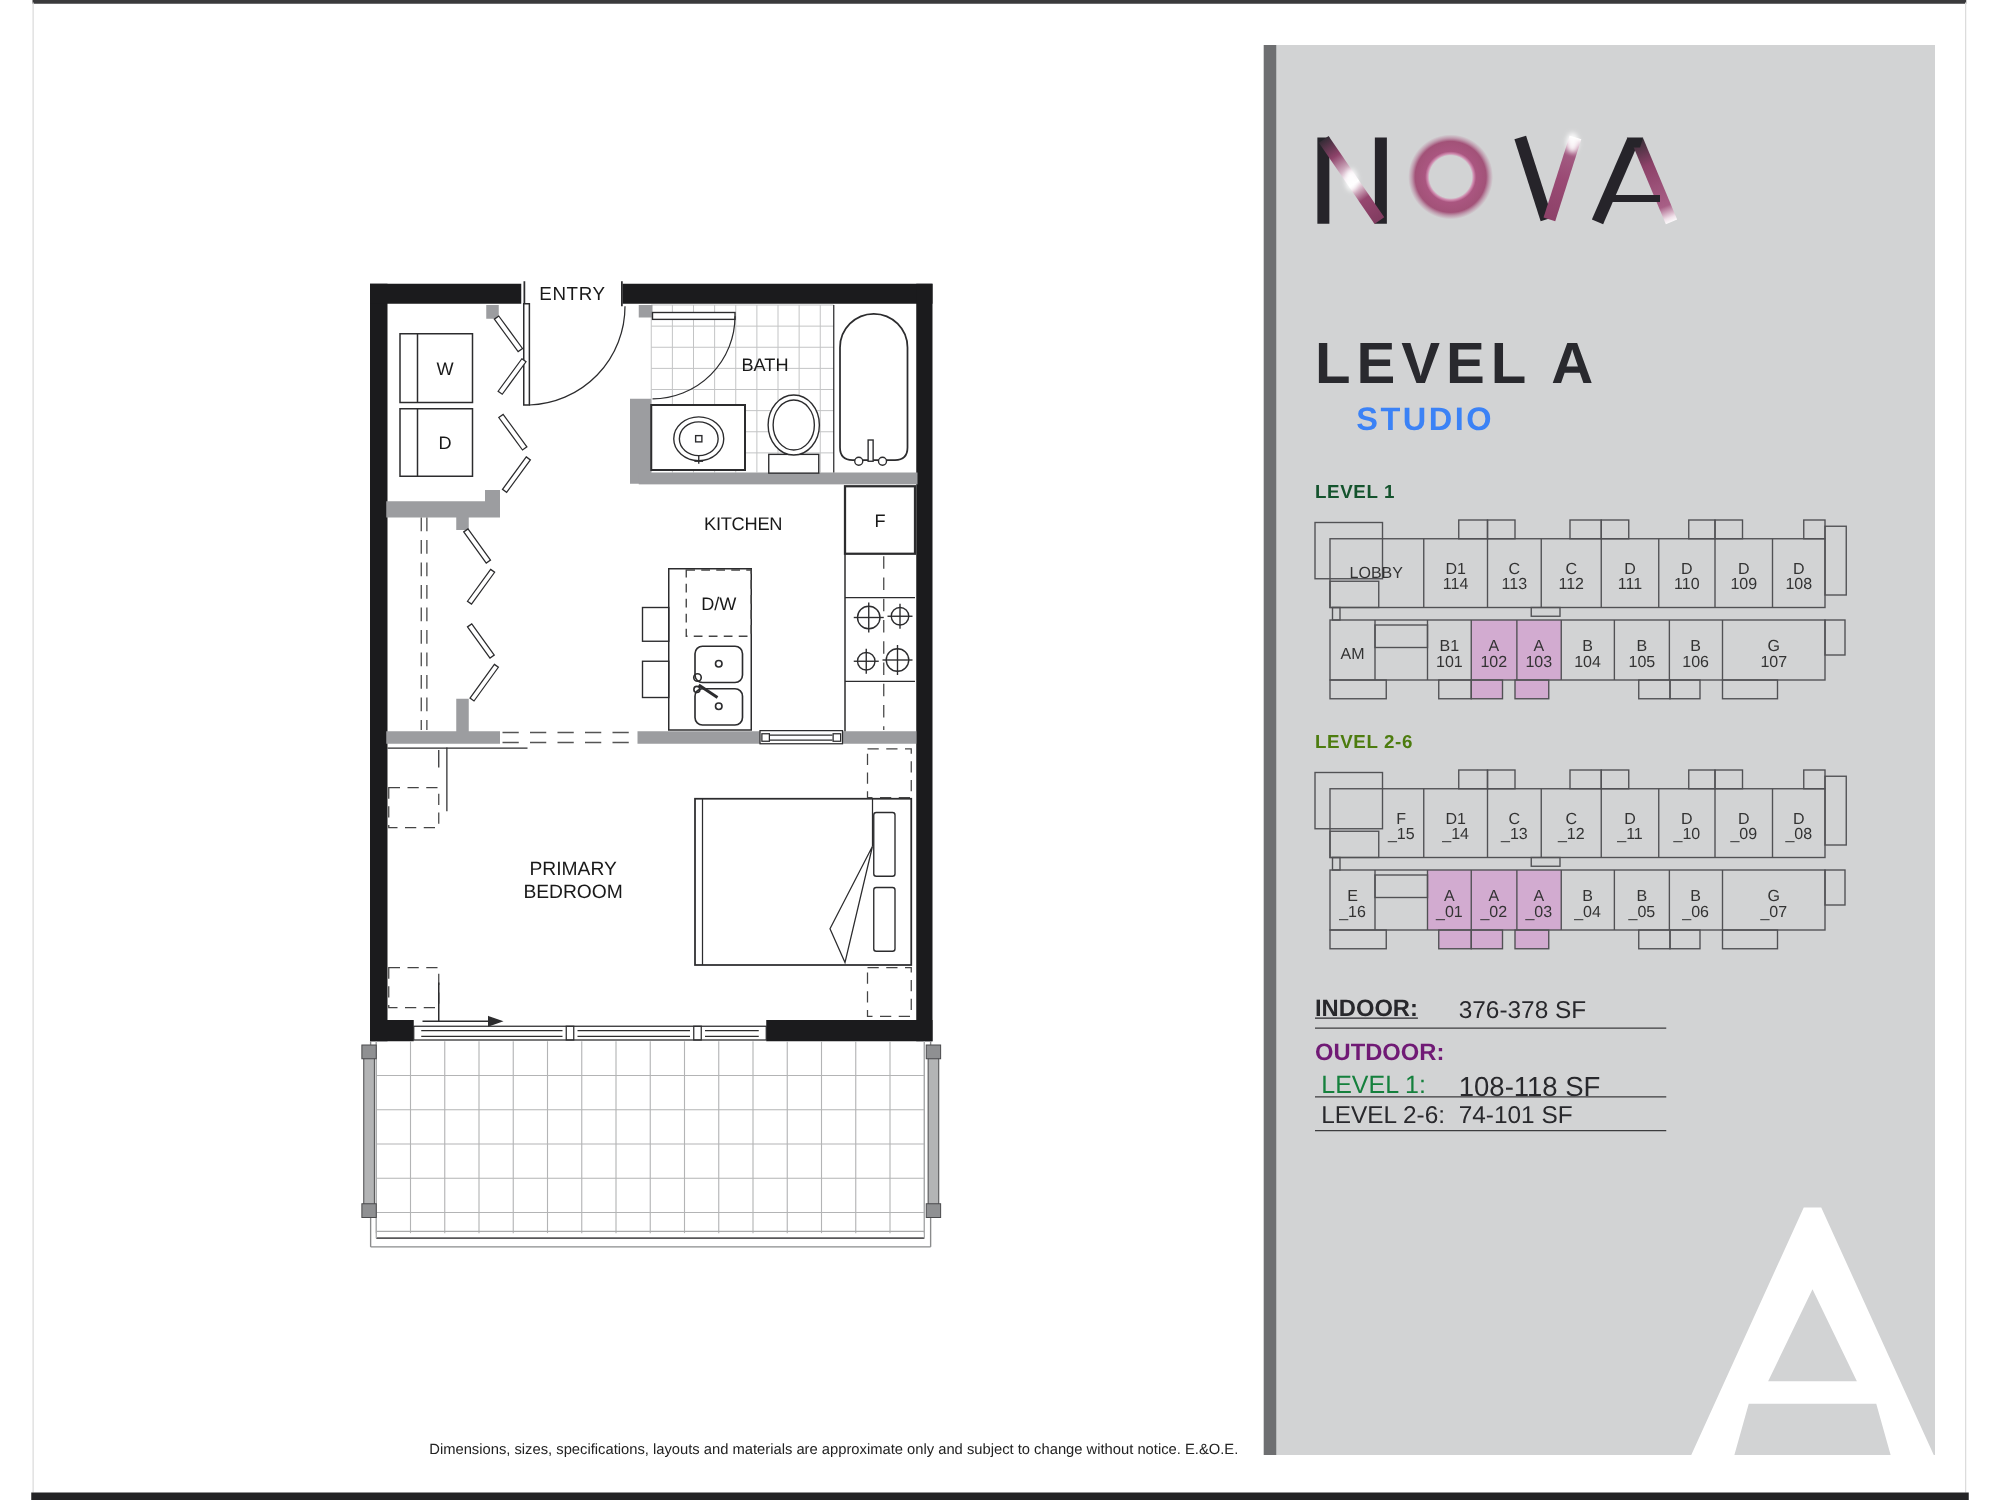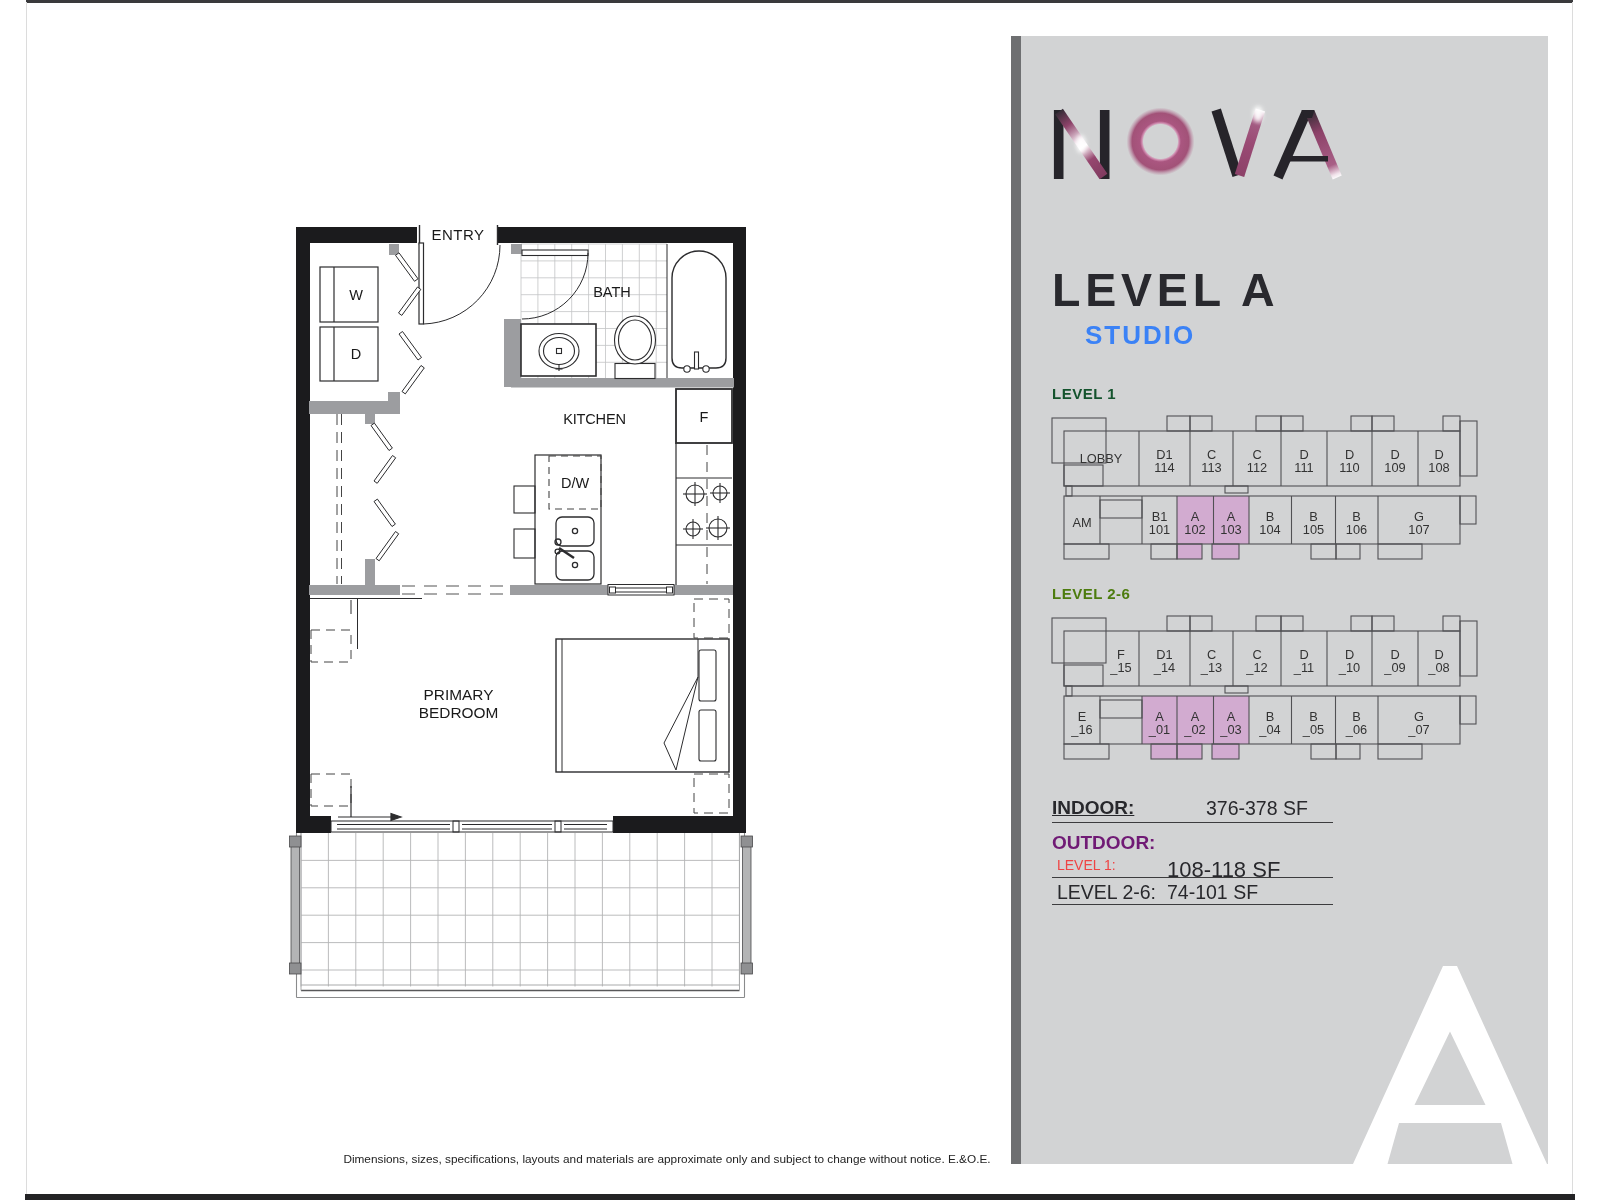--- a/index.html
+++ b/index.html
@@ -85,27 +85,27 @@
 
 <div class="abs" style="left:1052px;top:263px;font-size:46.5px;font-weight:bold;letter-spacing:4.8px;color:#29292e;">LEVEL A</div>
 
 <div class="abs" style="left:1053px;top:320px;font-size:26px;font-weight:bold;letter-spacing:2px;color:#3b82f6;margin-left:32px;">STUDIO</div>
 
 <div class="abs" style="left:1052px;top:385px;font-size:15px;font-weight:bold;letter-spacing:0.5px;color:#14532d;">LEVEL 1</div>
 
 <div class="abs" style="left:1052px;top:585px;font-size:15px;font-weight:bold;letter-spacing:0.5px;color:#4d7c0f;">LEVEL 2-6</div>
 
 <div class="abs" style="left:1052px;top:797px;font-size:19px;color:#28282c;text-decoration:underline;"><b>INDOOR:</b></div>
-<div class="abs" style="left:1206px;top:797px;font-size:19.5px;color:#28282c;">376-378 SF</div>
+<div class="abs" style="left:1167px;top:797px;font-size:19.5px;color:#28282c;">376-378 SF</div>
 
 <div class="abs" style="left:1052px;top:821.5px;width:281px;height:1.6px;background:#3c3c3e;"></div>
 
 <div class="abs" style="left:1052px;top:832px;font-size:19px;color:#701a75;"><b>OUTDOOR:</b></div>
 
-<div class="abs" style="left:1057px;top:857px;font-size:14px;color:#ef4444;">LEVEL 1:</div>
+<div class="abs" style="left:1057px;top:857px;font-size:20px;color:#15803d;">LEVEL 1:</div>
 <div class="abs" style="left:1167px;top:857px;font-size:22px;color:#28282c;">108-118 SF</div>
 
 <div class="abs" style="left:1052px;top:876.5px;width:281px;height:1.6px;background:#3c3c3e;"></div>
 
 <div class="abs" style="left:1057px;top:881px;font-size:19.5px;color:#28282c;">LEVEL 2-6:</div>
 <div class="abs" style="left:1167px;top:881px;font-size:19.5px;color:#28282c;">74-101 SF</div>
 
 <div class="abs" style="left:1052px;top:903.5px;width:281px;height:1.6px;background:#3c3c3e;"></div>
 
 <div class="abs" style="left:0;top:1152px;width:1334px;text-align:center;font-size:11.8px;color:#222;">Dimensions, sizes, specifications, layouts and materials are approximate only and subject to change without notice. E.&amp;O.E.</div>

